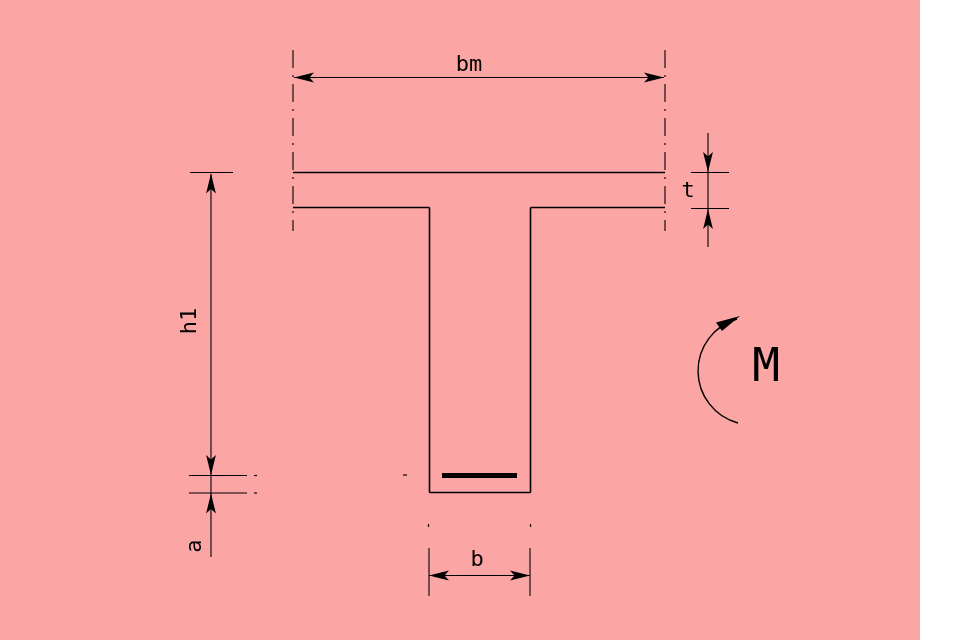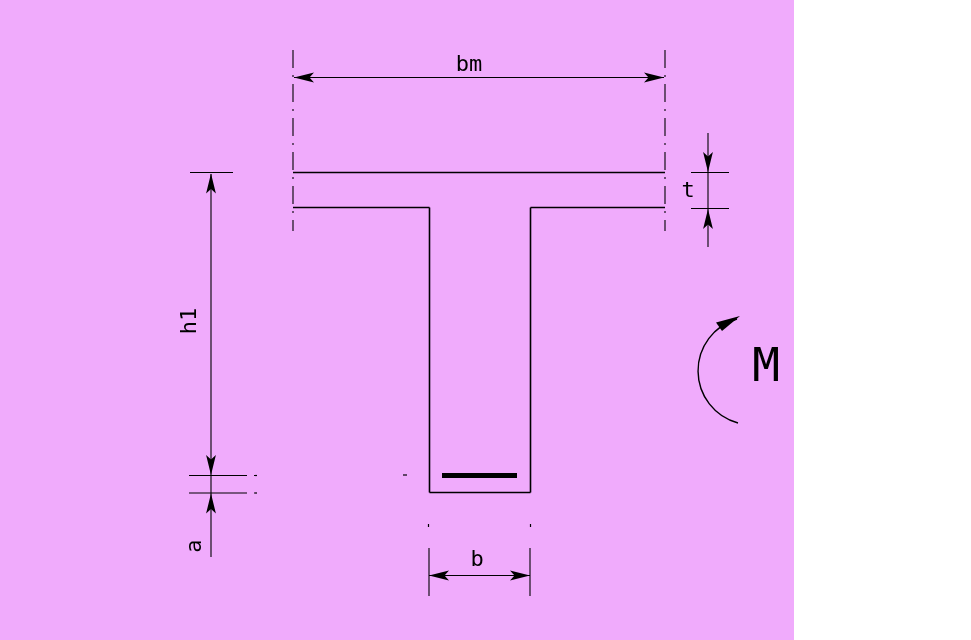--- a/index.html
+++ b/index.html
@@ -2,23 +2,23 @@
 <html><head>
 <meta charset="utf-8">
 <style>
   html, body {
     margin: 0;
     padding: 0;
     background: #ffffff;
   }
   .stage {
     position: relative;
-    width: 794px;
+    width: 920px;
     height: 640px;
-    background: #f0abfc;
+    background: #fca5a5;
     overflow: hidden;
   }
   .stage svg {
     position: absolute;
     inset: 0;
     display: block;
   }
   text {
     font-family: "DejaVu Sans Mono", "Liberation Mono", monospace;
     fill: #000000;

